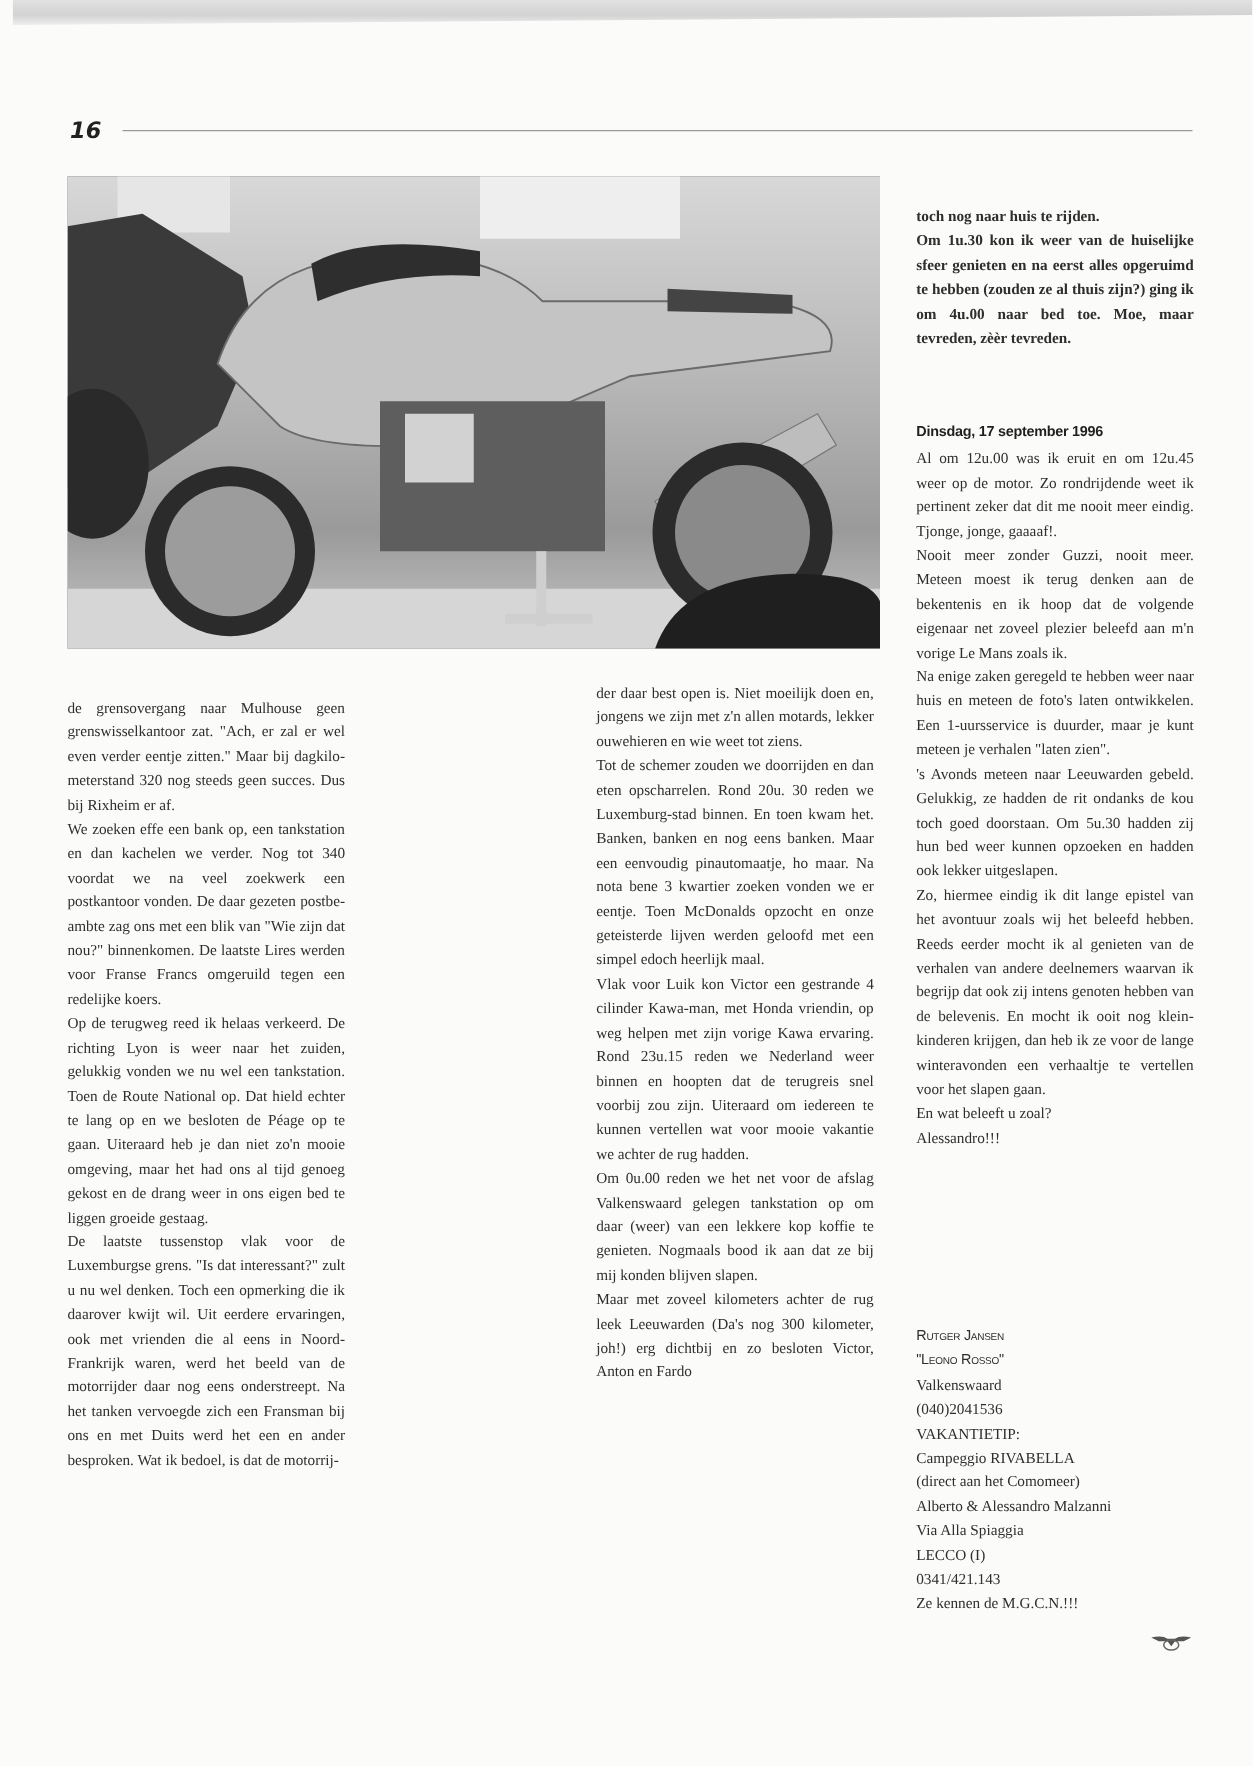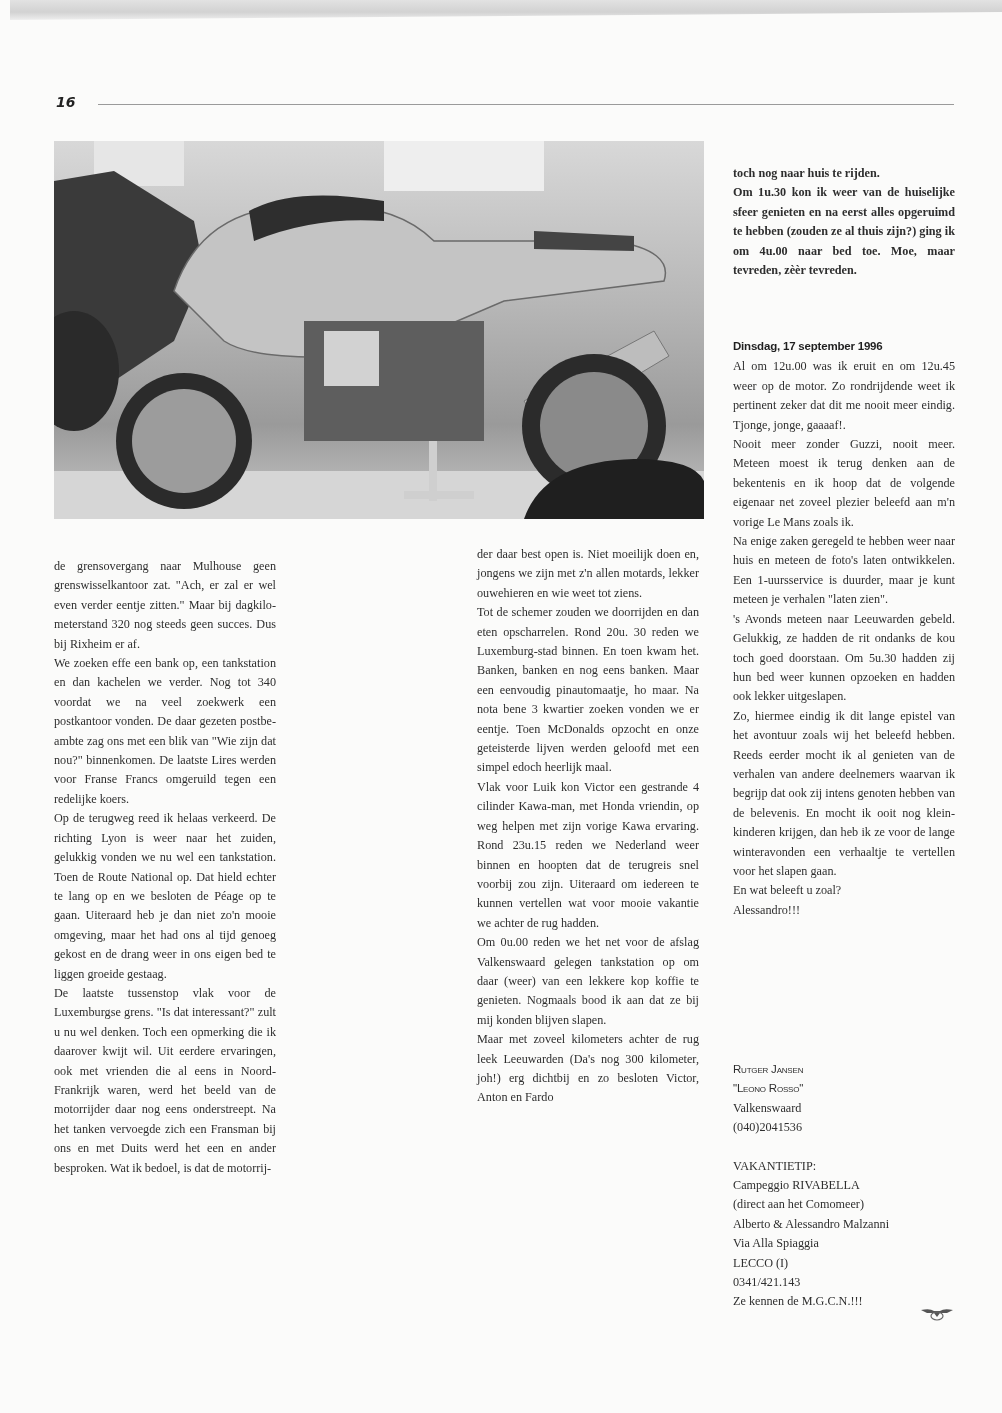--- a/index.html
+++ b/index.html
@@ -10,21 +10,21 @@
     color: #2a2a2a;
   }
   .scan-edge {
     position: absolute; left: 10px; top: 0; width: 992px; height: 20px;
     background: linear-gradient(#e2e2e2, #d2d2d2 60%, #eeeeee);
     clip-path: polygon(0 0, 100% 0, 100% 60%, 0 100%);
   }
   .page-number {
     position: absolute; left: 56px; top: 94px;
     font-family: "DejaVu Sans", sans-serif; font-weight: bold; font-style: italic;
-    font-size: 14px; color: #222;
+    font-size: 18px; color: #222;
   }
   .header-rule {
     position: absolute; left: 98px; top: 104px; width: 856px; height: 1px;
     background: #9a9a9a;
   }
   .photo {
     position: absolute; left: 54px; top: 141px; width: 650px; height: 378px;
     background: #8c8c8c; overflow: hidden;
   }
   .photo svg { width: 100%; height: 100%; display: block; }
@@ -46,21 +46,21 @@
   }
   .signature {
     position: absolute; left: 733px; top: 1060px; width: 230px;
     font-family: "Liberation Serif", serif; font-size: 12.2px; line-height: 19.4px;
     color: #2e2e2e;
   }
   .signature .sc {
     font-variant: small-caps; font-size: 11.5px;
     font-family: "Liberation Sans", sans-serif; letter-spacing: -0.2px;
   }
-  .tip { margin-top: 19px; }
+  .tip { }
   .logo {
     position: absolute; left: 920px; top: 1305px; width: 34px; height: 18px;
   }
 </style>
 </head>
 <body>
 
 <div class="scan-edge"></div>
 
 <div class="page-number">16</div>

